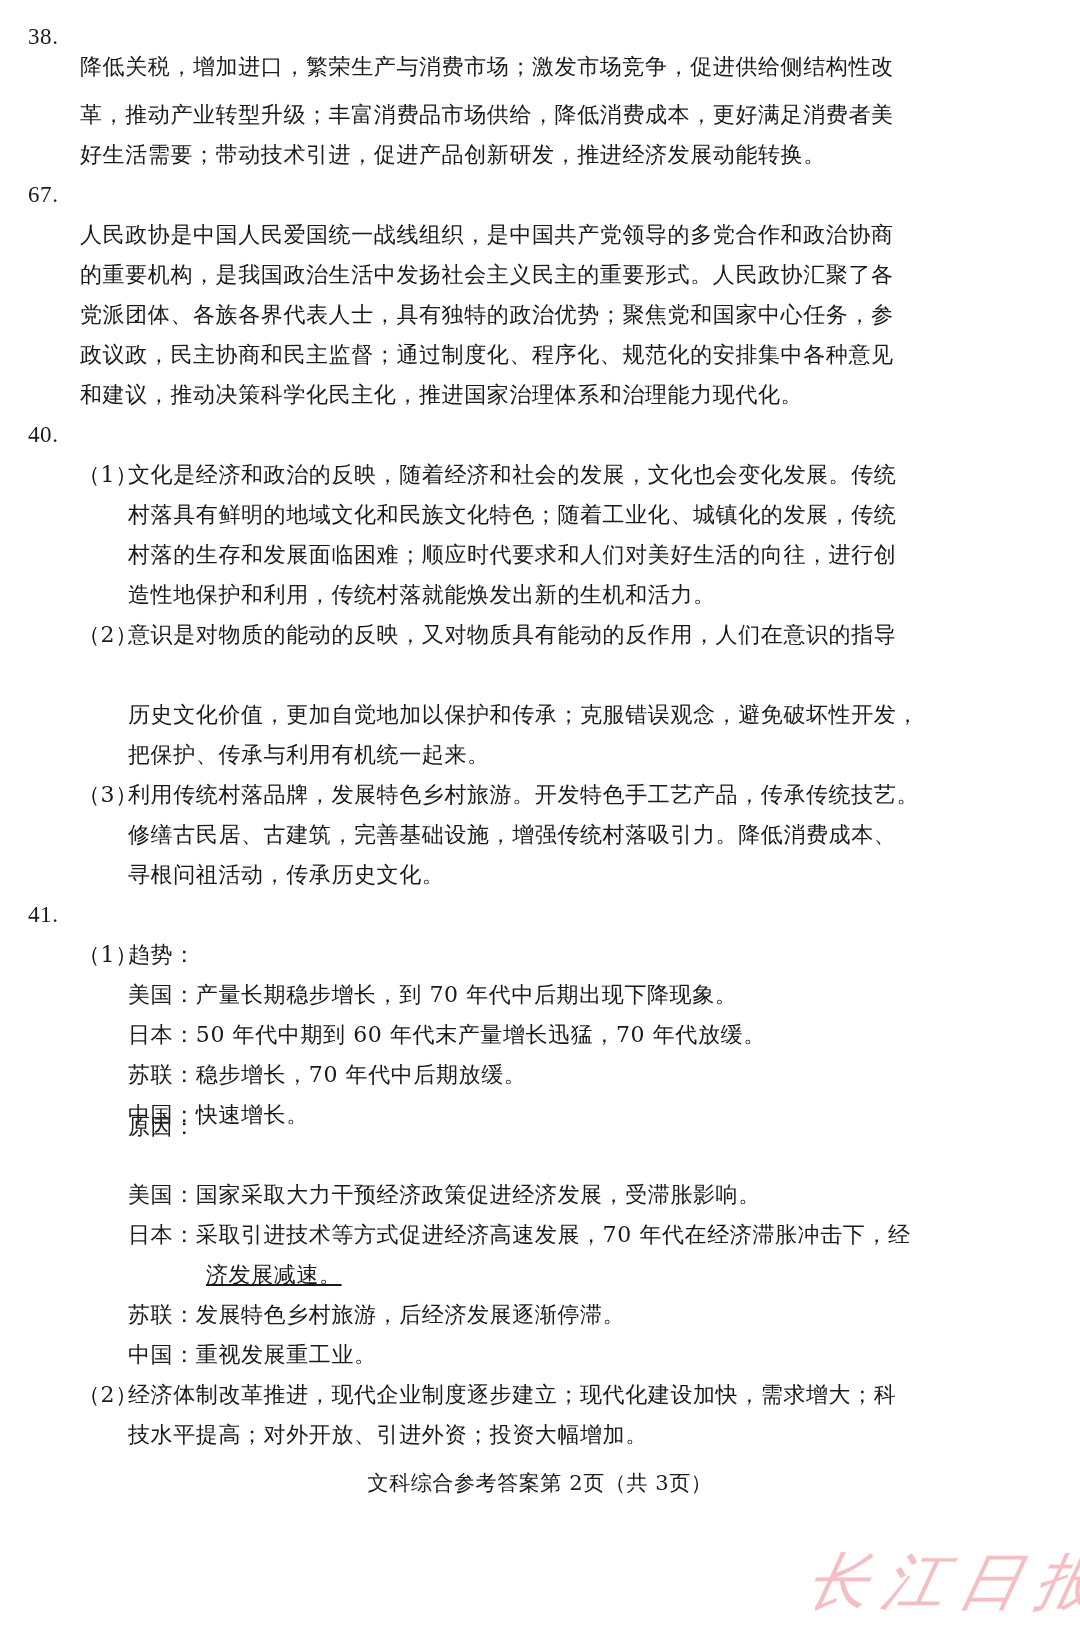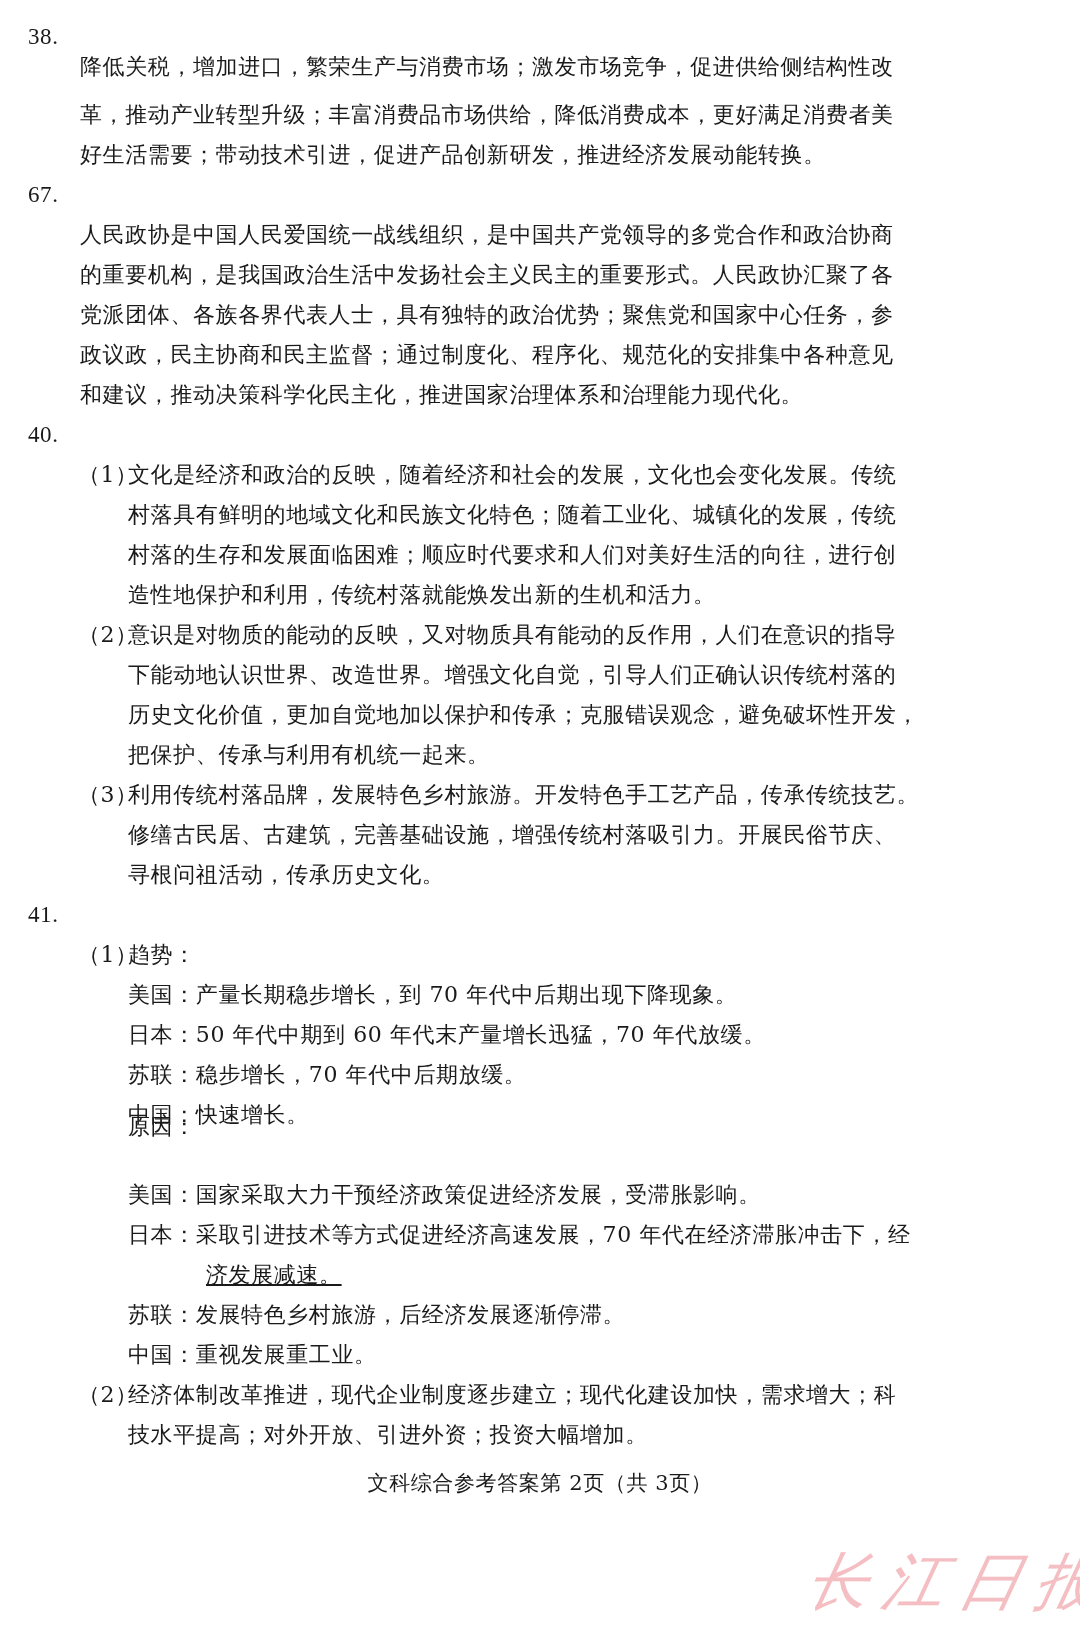--- a/index.html
+++ b/index.html
@@ -47,27 +47,26 @@
   <div class="line qnum" style="top:420px">40.</div>
 
   <div class="line sub-label" style="top:460px">（1）</div>
   <div class="line sub-body" style="top:460px">文化是经济和政治的反映，随着经济和社会的发展，文化也会变化发展。传统</div>
   <div class="line sub-cont" style="top:500px">村落具有鲜明的地域文化和民族文化特色；随着工业化、城镇化的发展，传统</div>
   <div class="line sub-cont" style="top:540px">村落的生存和发展面临困难；顺应时代要求和人们对美好生活的向往，进行创</div>
   <div class="line sub-cont" style="top:580px">造性地保护和利用，传统村落就能焕发出新的生机和活力。</div>
 
   <div class="line sub-label" style="top:620px">（2）</div>
   <div class="line sub-body" style="top:620px">意识是对物质的能动的反映，又对物质具有能动的反作用，人们在意识的指导</div>
-  <div class="line sub-cont" style="top:660px">下能动地认识世界、改造世界。增强文化自觉，引导人们正确认识传统村落的</div>
   <div class="line sub-cont" style="top:740px">把保护、传承与利用有机统一起来。</div>
   <div class="line sub-cont" style="top:700px">历史文化价值，更加自觉地加以保护和传承；克服错误观念，避免破坏性开发，</div>
 
   <div class="line sub-label" style="top:780px">（3）</div>
   <div class="line sub-body" style="top:780px">利用传统村落品牌，发展特色乡村旅游。开发特色手工艺产品，传承传统技艺。</div>
-  <div class="line sub-cont" style="top:820px">修缮古民居、古建筑，完善基础设施，增强传统村落吸引力。开展民俗节庆、</div>
+  <div class="line sub-cont" style="top:820px">修缮古民居、古建筑，完善基础设施，增强传统村落吸引力。降低消费成本、</div>
   <div class="line sub-cont" style="top:860px">寻根问祖活动，传承历史文化。</div>
 
   <div class="line qnum" style="top:900px">41.</div>
 
   <div class="line sub-label" style="top:940px">（1）</div>
   <div class="line sub-body" style="top:940px">趋势：</div>
   <div class="line sub-cont" style="top:980px">美国：产量长期稳步增长，到 70 年代中后期出现下降现象。</div>
   <div class="line sub-cont" style="top:1020px">日本：50 年代中期到 60 年代末产量增长迅猛，70 年代放缓。</div>
   <div class="line sub-cont" style="top:1060px">苏联：稳步增长，70 年代中后期放缓。</div>
   <div class="line sub-cont" style="top:1100px">中国：快速增长。</div>

